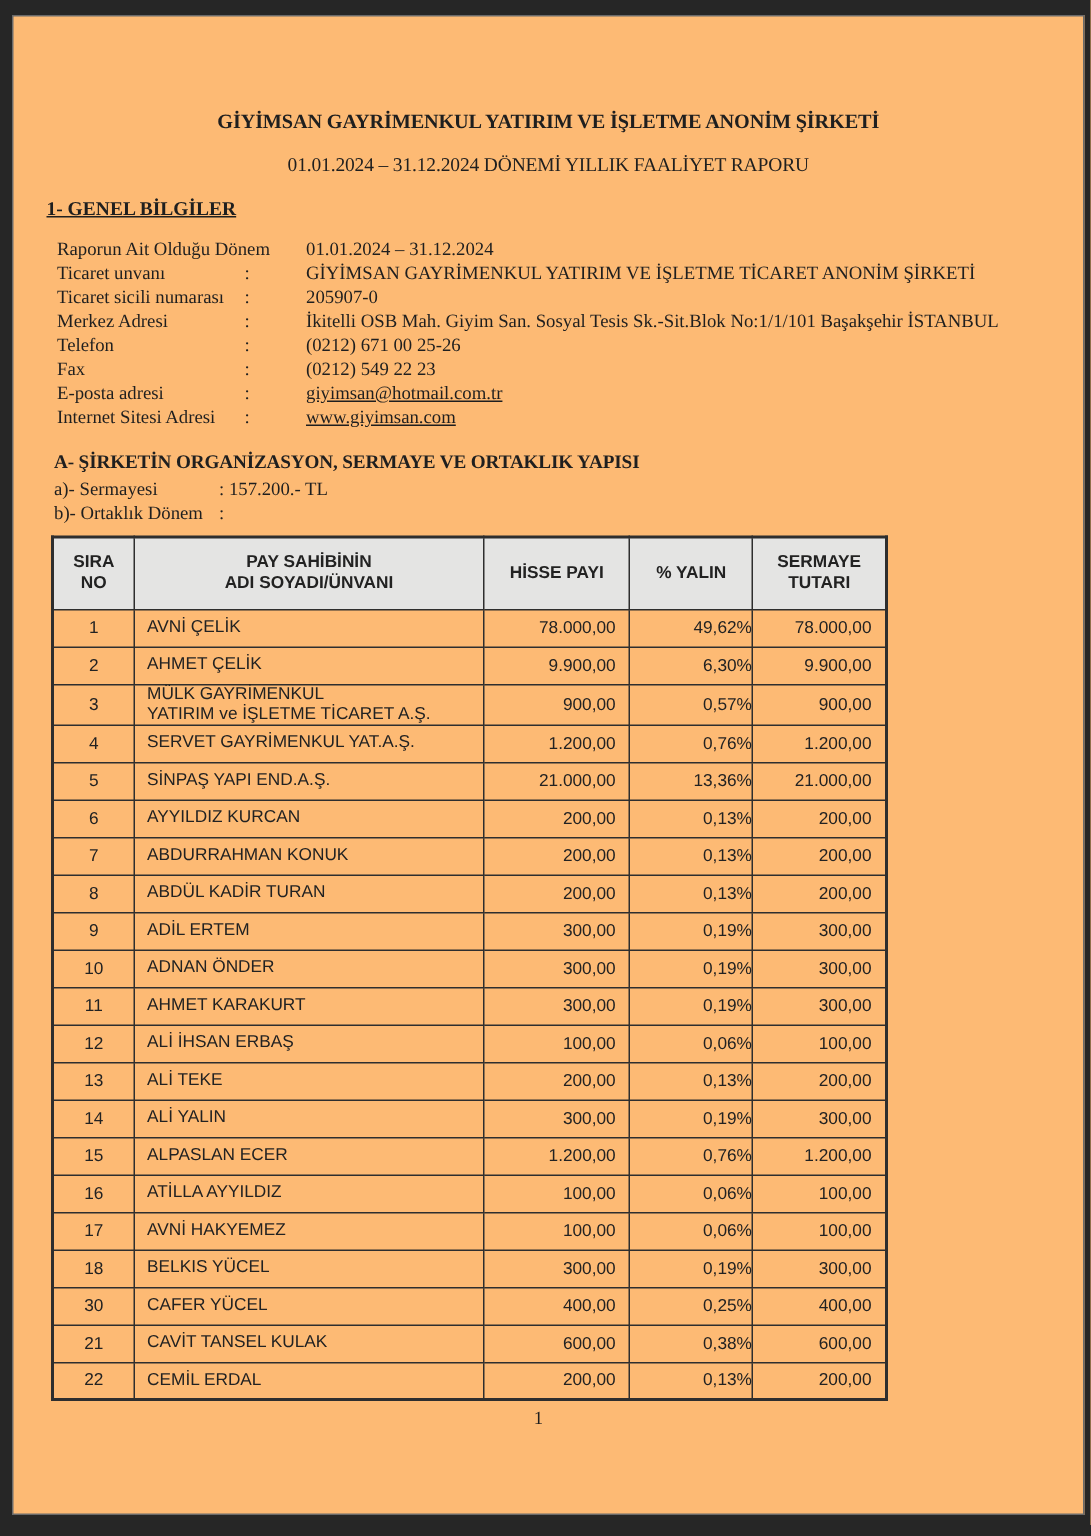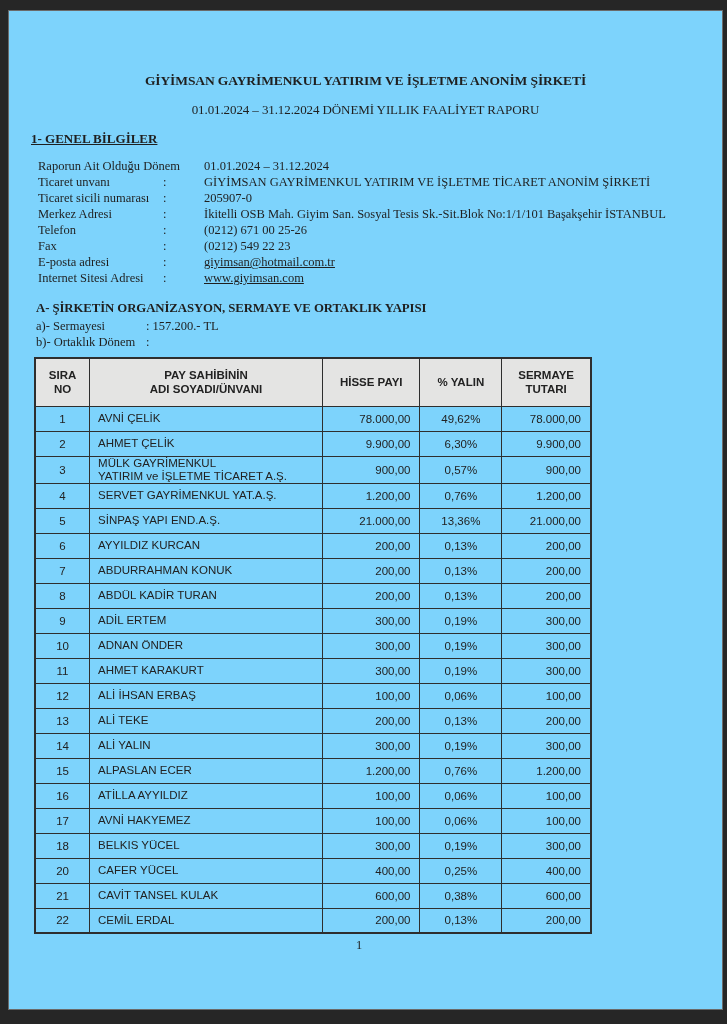--- a/index.html
+++ b/index.html
@@ -7,21 +7,21 @@
   body {
     background: #262626;
     font-family: "Liberation Serif", serif;
     color: #1f1f1f;
     position: relative;
     overflow: hidden;
   }
   .page {
     position: absolute;
     left: 8px; top: 10px; right: 4px; bottom: 14px;
-    background: #7dd3fc;
+    background: #fdba74;
     border: 1px solid #6a6a6a;
     overflow: hidden;
   }
   .doc-title {
     margin-top: 62px;
     text-align: center;
     font-weight: bold;
     font-size: 13.5px;
     letter-spacing: -0.1px;
   }
@@ -83,21 +83,21 @@
     line-height: 14px;
     font-size: 11.5px;
   }
   table.shareholders tr.data-row { height: 25px; }
   td.c-no { width: 52px; text-align: center; }
   td.c-name {
     width: 222px; text-align: left; padding-left: 8px;
     white-space: pre-line; line-height: 13px;
   }
   td.c-share { width: 93px; text-align: right; padding-right: 9px; }
-  td.c-pct { width: 78px; text-align: center; margin-left: 20px; }
+  td.c-pct { width: 78px; text-align: right; margin-left: 20px; }
   td.c-cap { width: 85px; text-align: right; padding-right: 9px; }
   th.c-no { width: 52px; }
   th.c-name { width: 222px; }
   th.c-share { width: 93px; }
   th.c-pct { width: 78px; }
   th.c-cap { width: 85px; }
   .page-number {
     margin-top: 4px;
     text-align: center;
     font-size: 12.5px;
@@ -305,21 +305,21 @@
           <td class="c-cap">100,00</td>
         </tr>
         <tr class="data-row">
           <td class="c-no">18</td>
           <td class="c-name">BELKIS YÜCEL</td>
           <td class="c-share">300,00</td>
           <td class="c-pct">0,19%</td>
           <td class="c-cap">300,00</td>
         </tr>
         <tr class="data-row">
-          <td class="c-no">20</td>
+          <td class="c-no">30</td>
           <td class="c-name">CAFER YÜCEL</td>
           <td class="c-share">400,00</td>
           <td class="c-pct">0,25%</td>
           <td class="c-cap">400,00</td>
         </tr>
         <tr class="data-row">
           <td class="c-no">21</td>
           <td class="c-name">CAVİT TANSEL KULAK</td>
           <td class="c-share">600,00</td>
           <td class="c-pct">0,38%</td>

